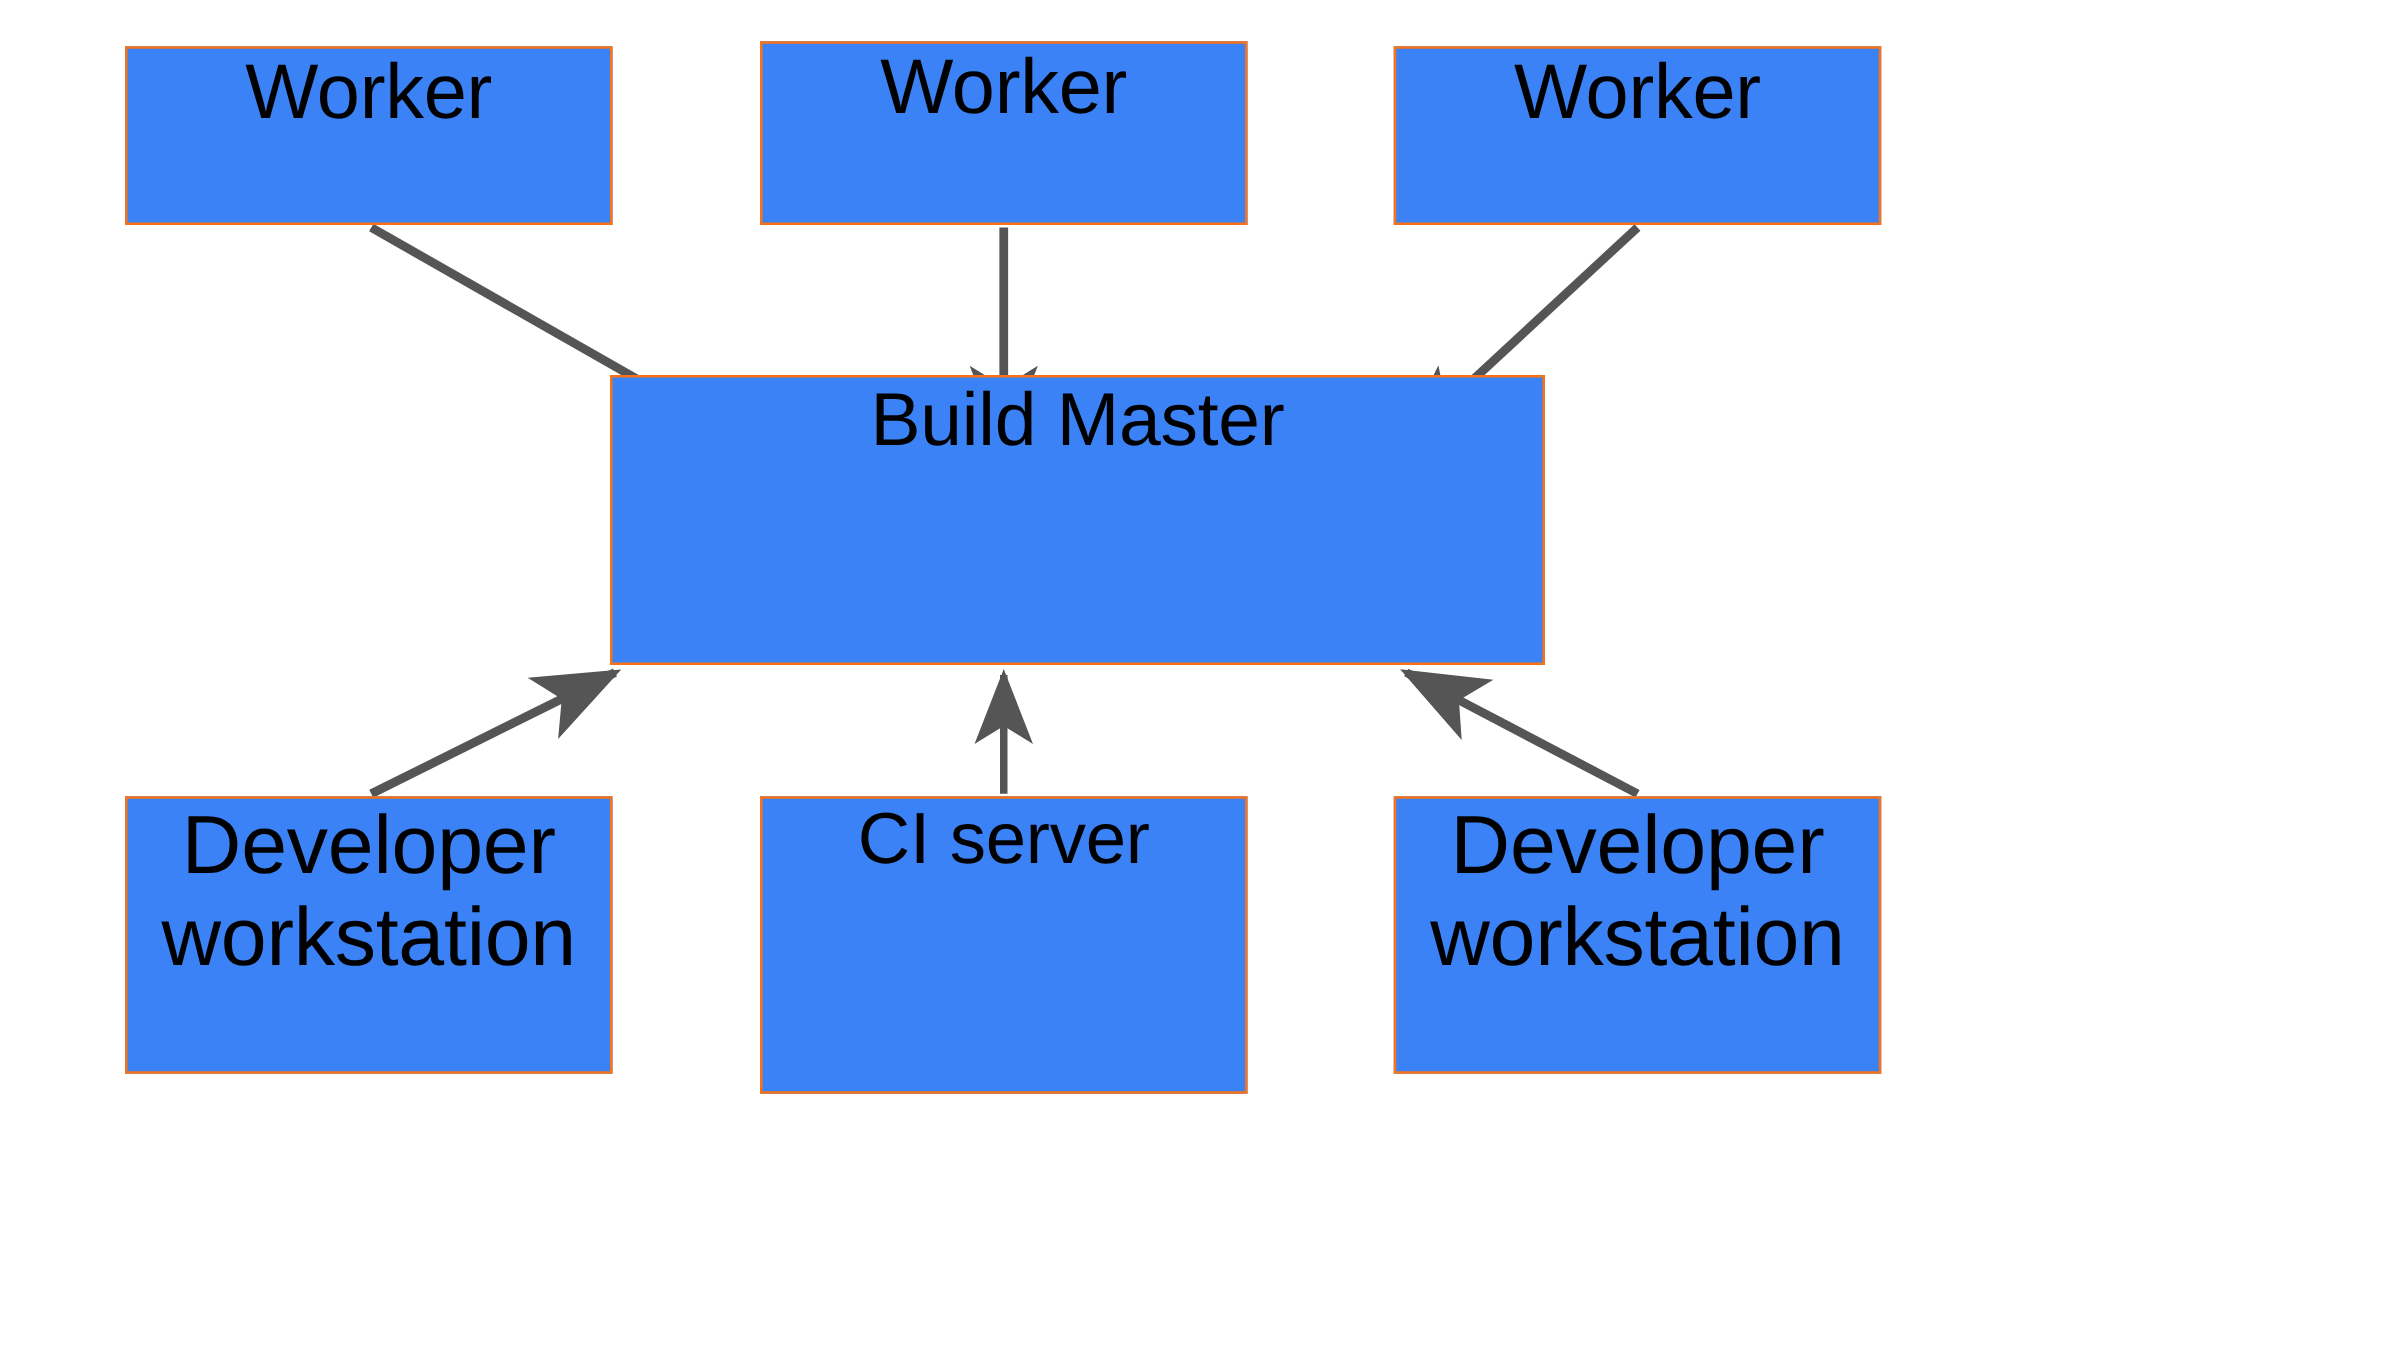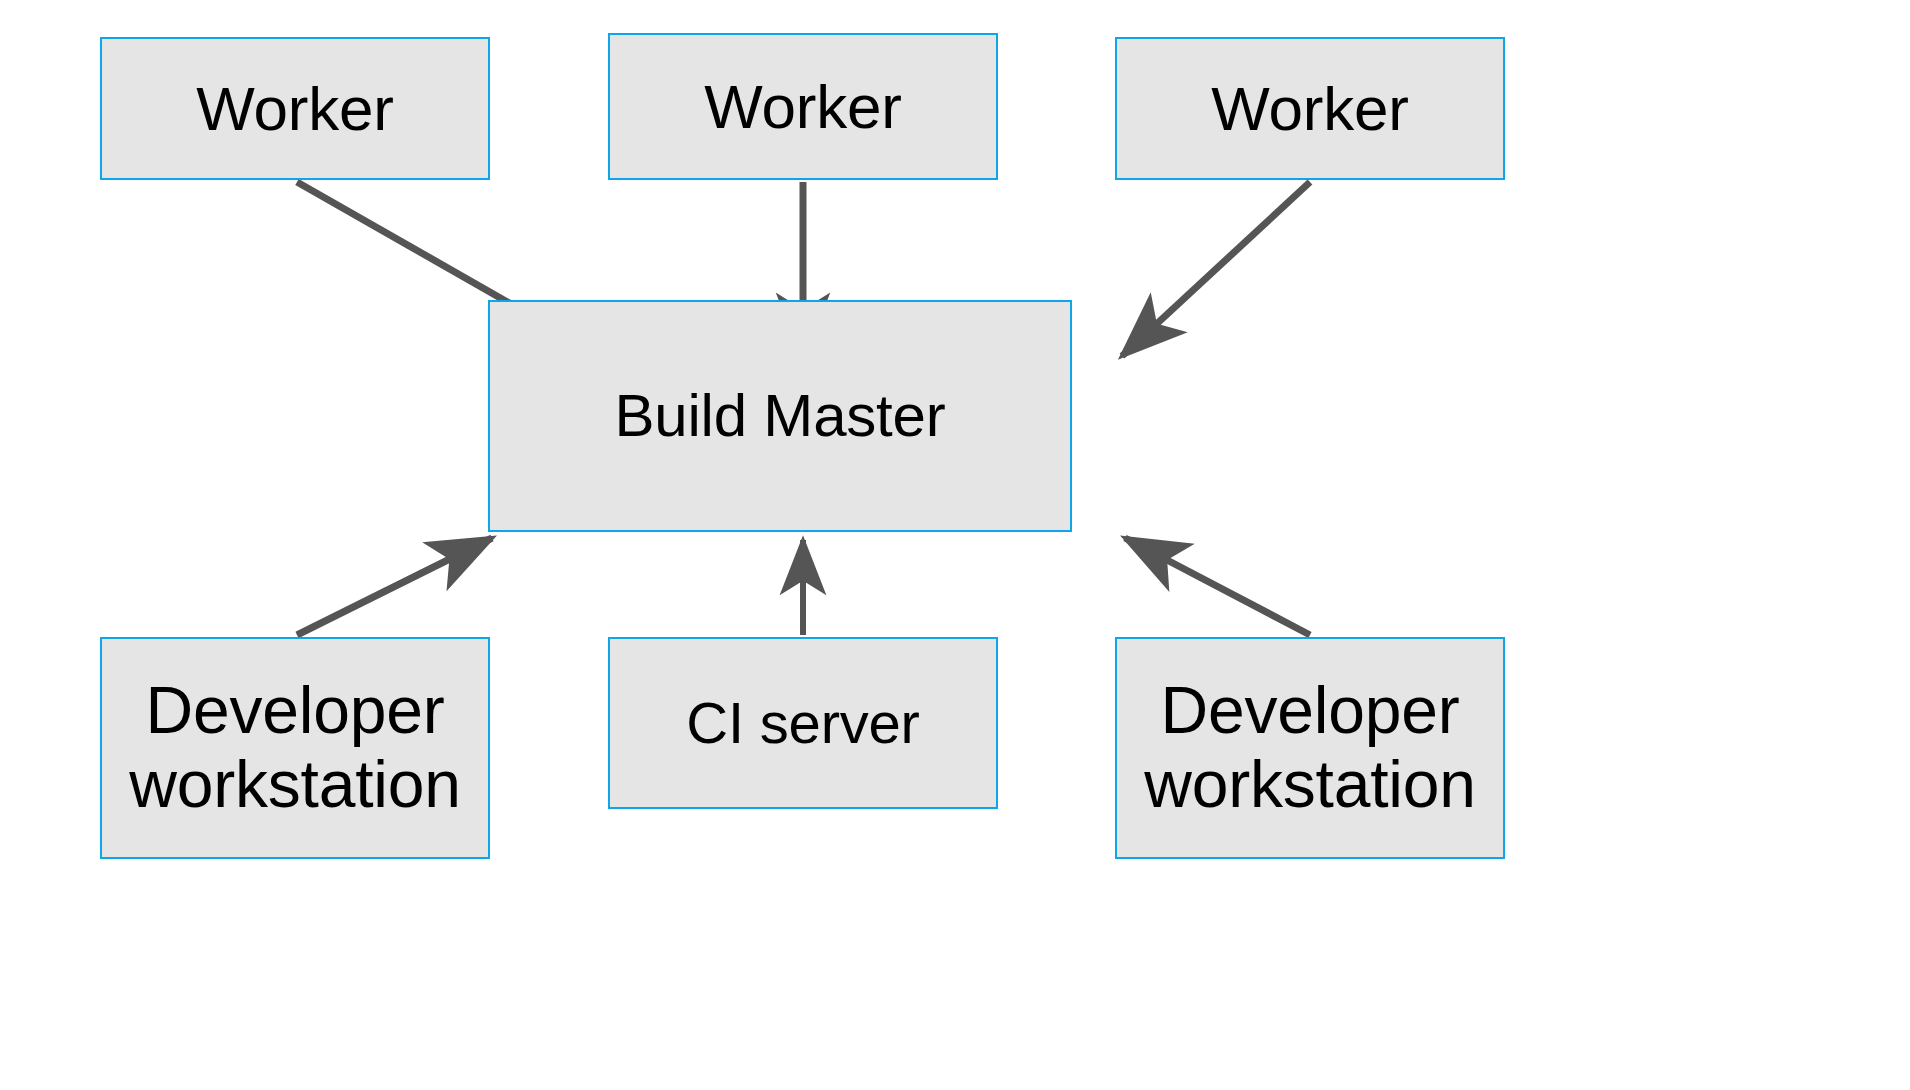--- a/index.html
+++ b/index.html
@@ -22,50 +22,49 @@
     position: absolute;
     left: 0;
     top: 0;
     width: 1910px;
     height: 1090px;
     pointer-events: none;
   }
   .node {
     position: absolute;
     box-sizing: border-box;
-    background: #e5e5e5;
-    border: 2px solid #0ea5e9;
+    background: #3b82f6;
+    border: 2px solid #f97316;
     display: flex;
-    align-items: center;
     justify-content: center;
     text-align: center;
   }
   .node-label {
     color: #000000;
     font-family: "Liberation Sans", sans-serif;
     font-weight: 400;
     line-height: 1.12;
     white-space: pre-line;
     letter-spacing: -0.2px;
   }
   
   #node-worker-1 { left: 100px;  top: 37px;  width: 390px; height: 143px; }
   #node-worker-2 { left: 608px;  top: 33px;  width: 390px; height: 147px; }
   #node-worker-3 { left: 1115px; top: 37px;  width: 390px; height: 143px; }
   #node-worker-1 .node-label,
   #node-worker-2 .node-label,
   #node-worker-3 .node-label { font-size: 62px; }
 
   
-  #node-build-master { left: 488px; top: 300px; width: 584px; height: 232px; }
+  #node-build-master { left: 488px; top: 300px; width: 748px; height: 232px; }
   #node-build-master .node-label { font-size: 60px; }
 
   
   #node-dev-ws-1 { left: 100px;  top: 637px; width: 390px; height: 222px; }
-  #node-ci-server { left: 608px;  top: 637px; width: 390px; height: 172px; }
+  #node-ci-server { left: 608px;  top: 637px; width: 390px; height: 238px; }
   #node-dev-ws-2 { left: 1115px; top: 637px; width: 390px; height: 222px; }
   #node-dev-ws-1 .node-label,
   #node-dev-ws-2 .node-label { font-size: 66px; }
   #node-ci-server .node-label { font-size: 58px; }
 </style>
 </head>
 <body>
 
 <div id="canvas">
 

